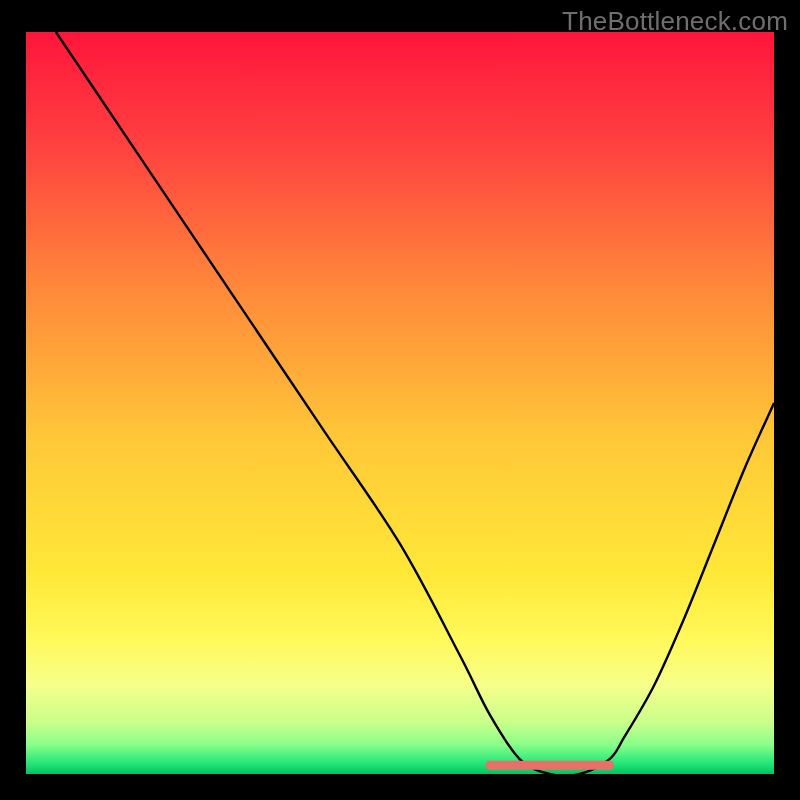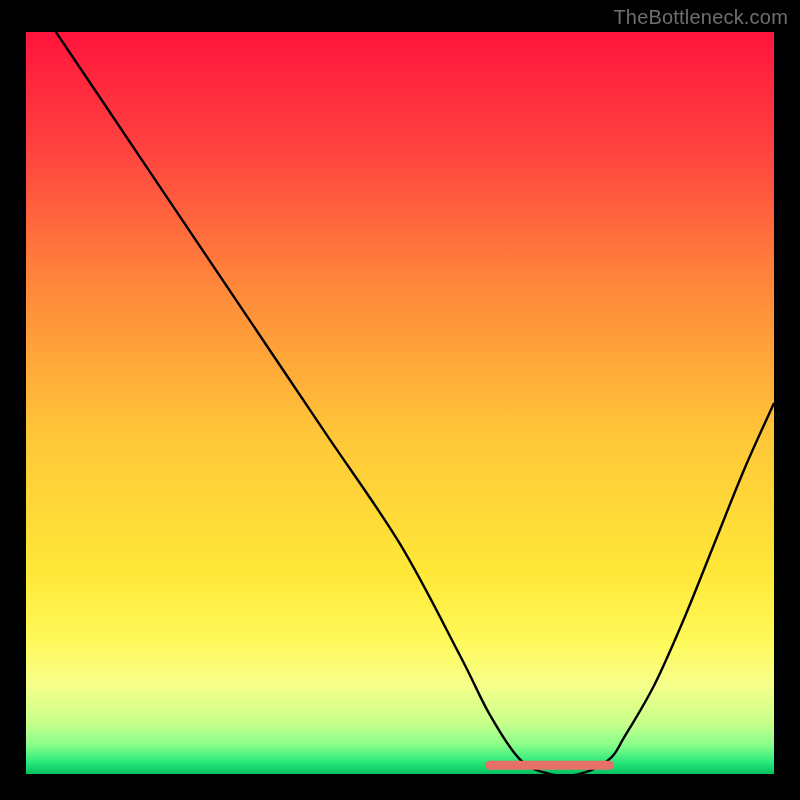--- a/index.html
+++ b/index.html
@@ -9,21 +9,21 @@
     width: 800px;
     height: 800px;
     background: #000;
   }
   .watermark {
     position: absolute;
     top: 6px;
     right: 12px;
     color: #6f6f6f;
     font-family: Arial, Helvetica, sans-serif;
-    font-size: 20px;
+    font-size: 26px;
     letter-spacing: 0.2px;
     z-index: 10;
   }
   .plot-outer {
     position: absolute;
     left: 26px;
     top: 32px;
     width: 748px;
     height: 742px;
     background: #000;

